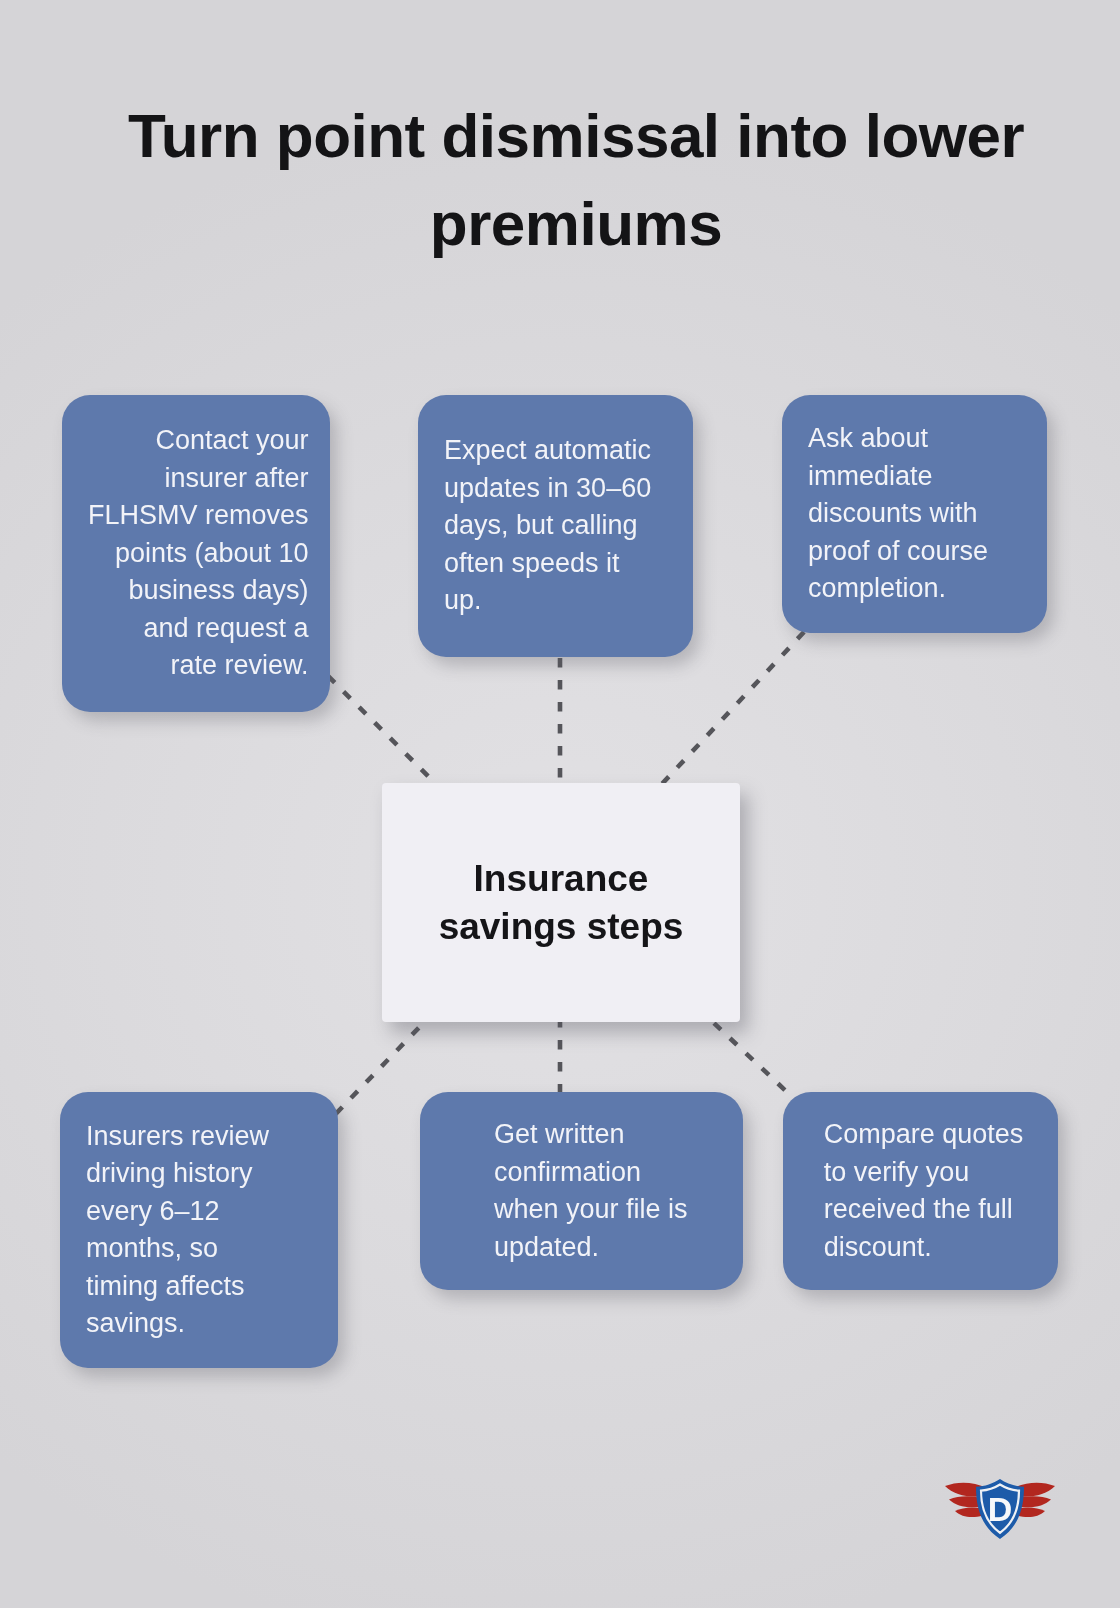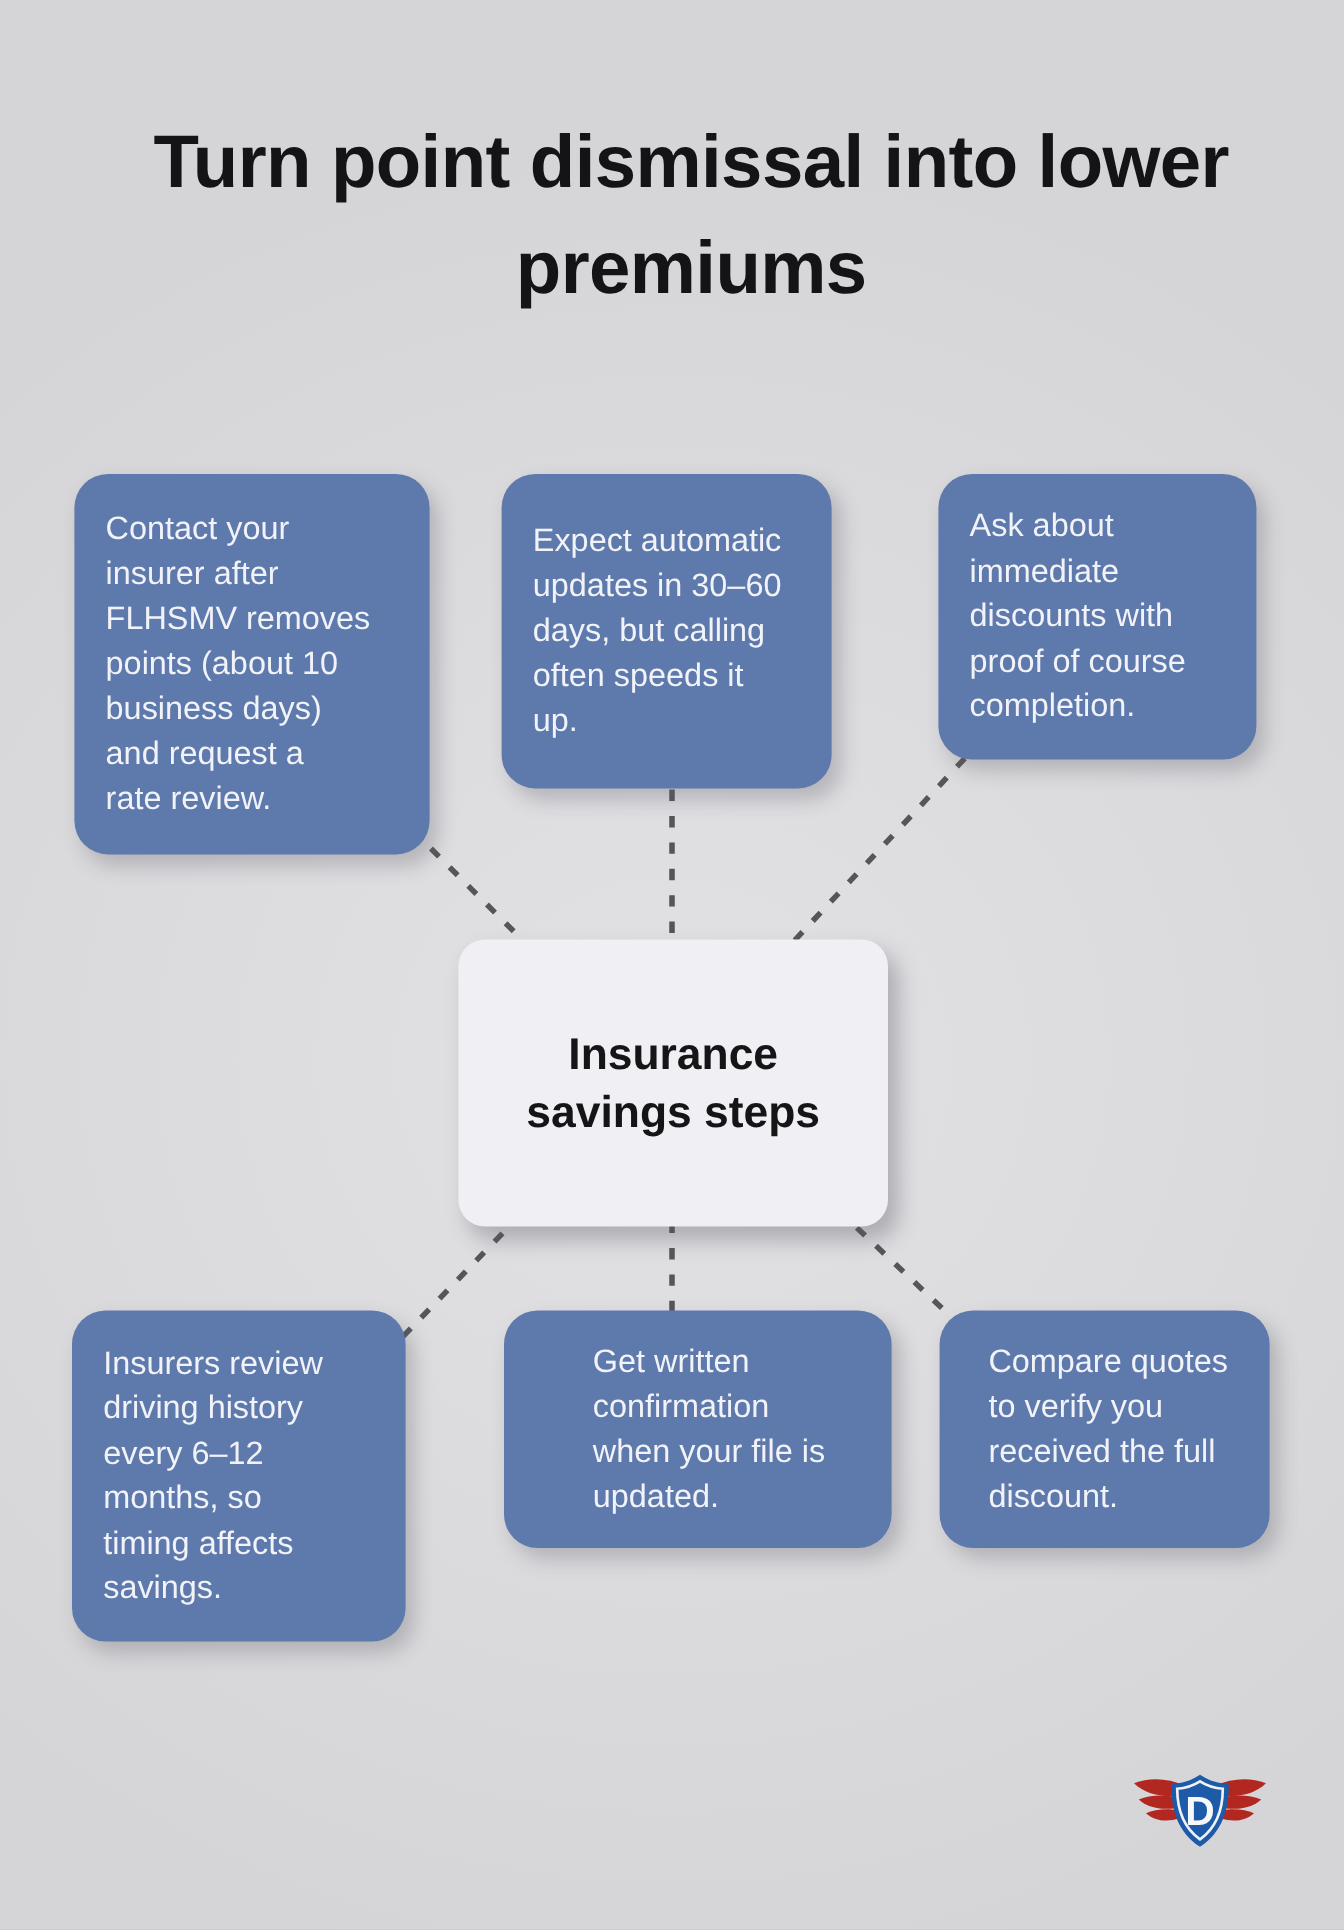--- a/index.html
+++ b/index.html
@@ -21,29 +21,29 @@
   .step{
     position:absolute;background:#5e79ac;border-radius:28px;
     display:flex;align-items:center;
     box-shadow:7px 9px 16px rgba(95,95,105,0.32);
   }
   .step p{
     margin:0;padding:0 20px 0 26px;
     font-size:27px;line-height:37.5px;color:#f2f3f8;
     white-space:pre-line;
   }
-  .pos-tl{left:62px;top:395px;width:296px;height:317px;}
+  .pos-tl{left:62px;top:395px;width:268px;height:317px;text-align:right;}
   .pos-tm{left:418px;top:395px;width:275px;height:262px;}
   .pos-tr{left:782px;top:395px;width:265px;height:238px;}
   .pos-bl{left:60px;top:1092px;width:278px;height:276px;}
   .pos-bm{left:420px;top:1092px;width:275px;height:198px;padding-left:48px;}
   .pos-br{left:783px;top:1092px;width:275px;height:198px;justify-content:center;}
   .center-node{
     position:absolute;left:382px;top:783px;width:358px;height:239px;
-    background:#f0eff4;border-radius:22px;
+    background:#f0eff4;border-radius:4px;
     display:flex;align-items:center;justify-content:center;
     box-shadow:8px 11px 18px rgba(90,90,100,0.38);
   }
   .center-node p{
     margin:0;font-size:37px;line-height:48px;font-weight:bold;
     color:#151518;text-align:center;white-space:pre-line;
   }
   .logo{position:absolute;left:943px;top:1476px;width:114px;height:66px;}
 </style>
 </head>

